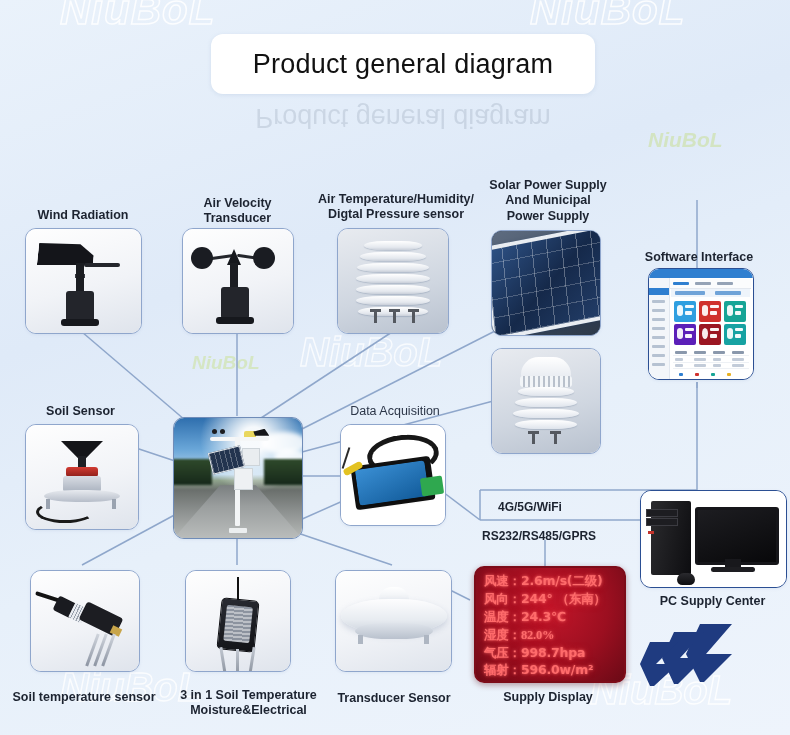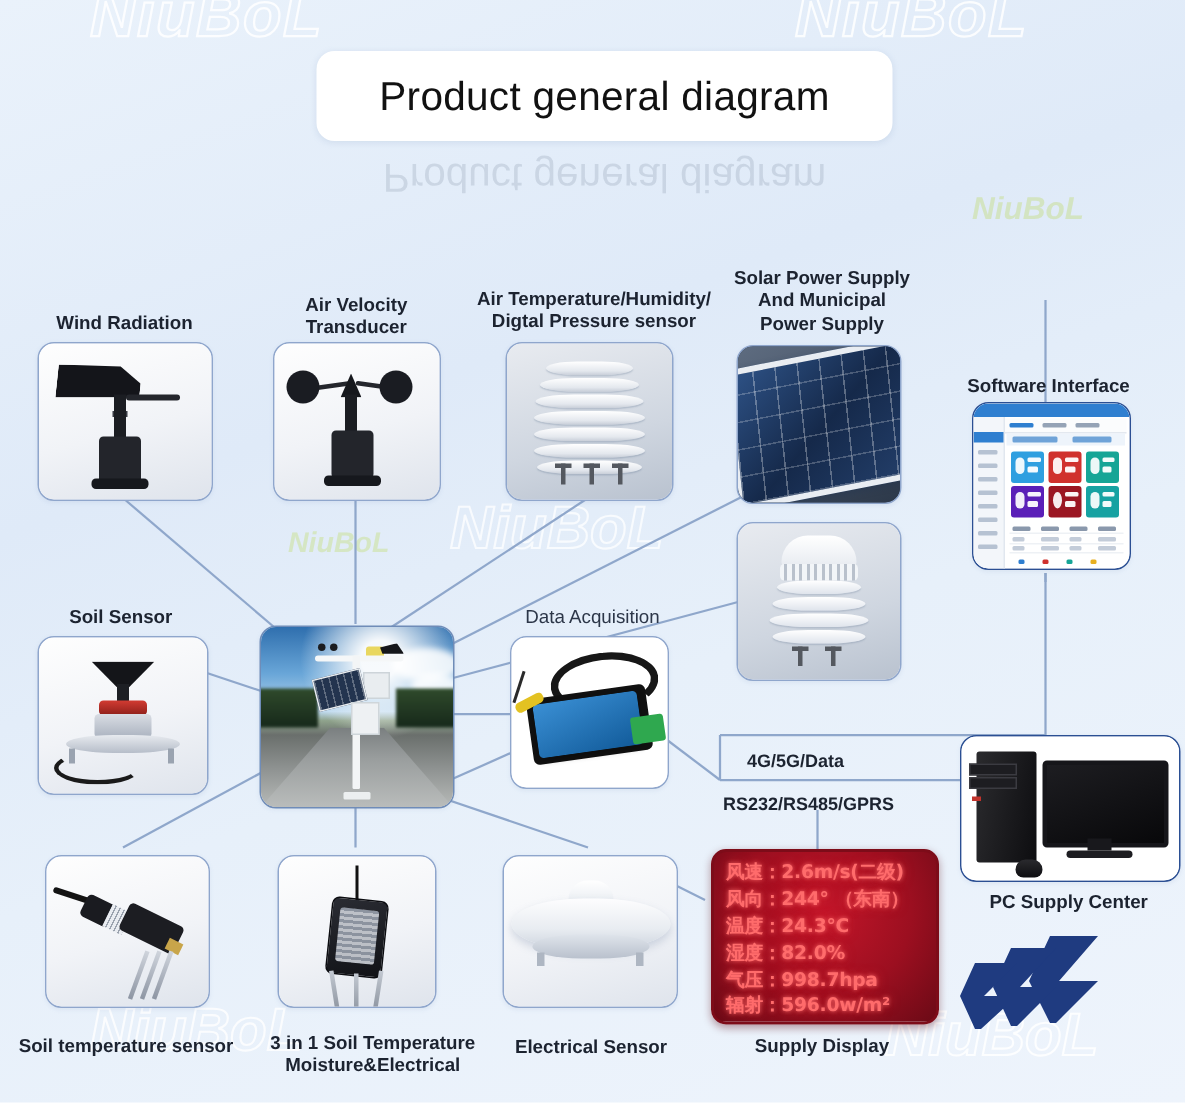--- a/index.html
+++ b/index.html
@@ -493,21 +493,21 @@
         <div class="dl-cable"></div>
         <div class="dl-antwire"></div>
         <div class="dl-shell"></div>
         <div class="dl-body"></div>
         <div class="dl-green"></div>
         <div class="dl-ant"></div>
       </div>
     </div>
   </div>
 
-  <div style="position:absolute;left:498px;top:500px;font-size:12px;font-weight:600;color:#1c2330;">4G/5G/Data</div>
+  <div style="position:absolute;left:498px;top:500px;font-size:12px;font-weight:600;color:#1c2330;">4G/5G/WiFi</div>
   <div style="position:absolute;left:482px;top:529px;font-size:12px;font-weight:600;color:#1c2330;">RS232/RS485/GPRS</div>
 
   <div class="node">
     <div class="card" style="left:640px;top:490px;width:145px;height:96px;border-color:#2b4f93;background:#fff;">
       <div class="photo" style="background:#fff;">
         <div class="pc-tower"></div>
         <div class="pc-bay" style="top:18px;"></div>
         <div class="pc-bay" style="top:27px;"></div>
         <div class="pc-red"></div>
         <div class="pc-mon"></div>
@@ -562,28 +562,28 @@
   <div class="node">
     <div class="card" style="left:335px;top:570px;width:115px;height:100px;">
       <div class="photo bg-studio">
         <div class="pyr-dome"></div>
         <div class="pyr-disc"></div>
         <div class="pyr-base"></div>
         <div class="pyr-foot" style="left:22px;"></div>
         <div class="pyr-foot" style="left:88px;"></div>
       </div>
     </div>
-    <div class="cap" style="left:330px;top:691px;width:128px;">Electrical Sensor</div>
+    <div class="cap" style="left:330px;top:691px;width:128px;">Transducer Sensor</div>
   </div>
 
   <div class="node">
     <div id="wd-card" style="left:474px;top:566px;width:148px;height:113px;">
       <div class="wd-row" style="top:5px;">风速：2.6m/s(二级)</div>
       <div class="wd-row" style="top:23px;">风向：244°  （东南）</div>
       <div class="wd-row" style="top:41px;">温度：24.3℃</div>
-      <div class="wd-row" style="top:59px;">湿度：82.0%</div>
+      <div class="wd-row" style="top:59px;font-family:Liberation Serif, serif;">湿度：82.0%</div>
       <div class="wd-row" style="top:77px;">气压：998.7hpa</div>
       <div class="wd-row" style="top:94px;">辐射：596.0w/m²</div>
     </div>
     <div class="cap" style="left:474px;top:690px;width:148px;">Supply Display</div>
   </div>
 
 </div>
 
 </body></html>

